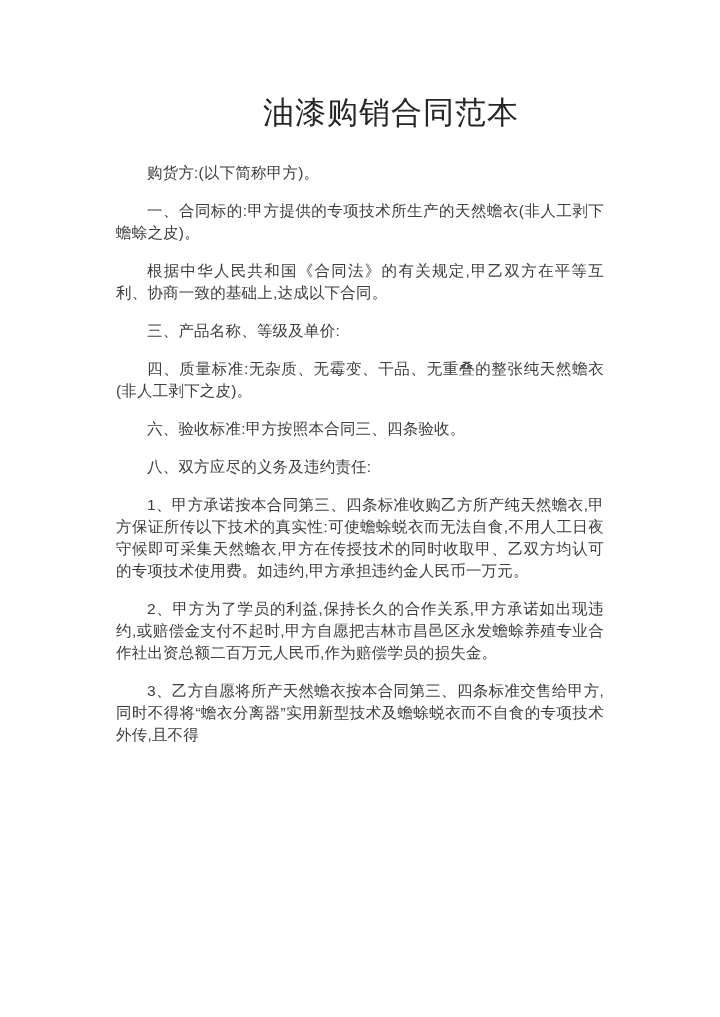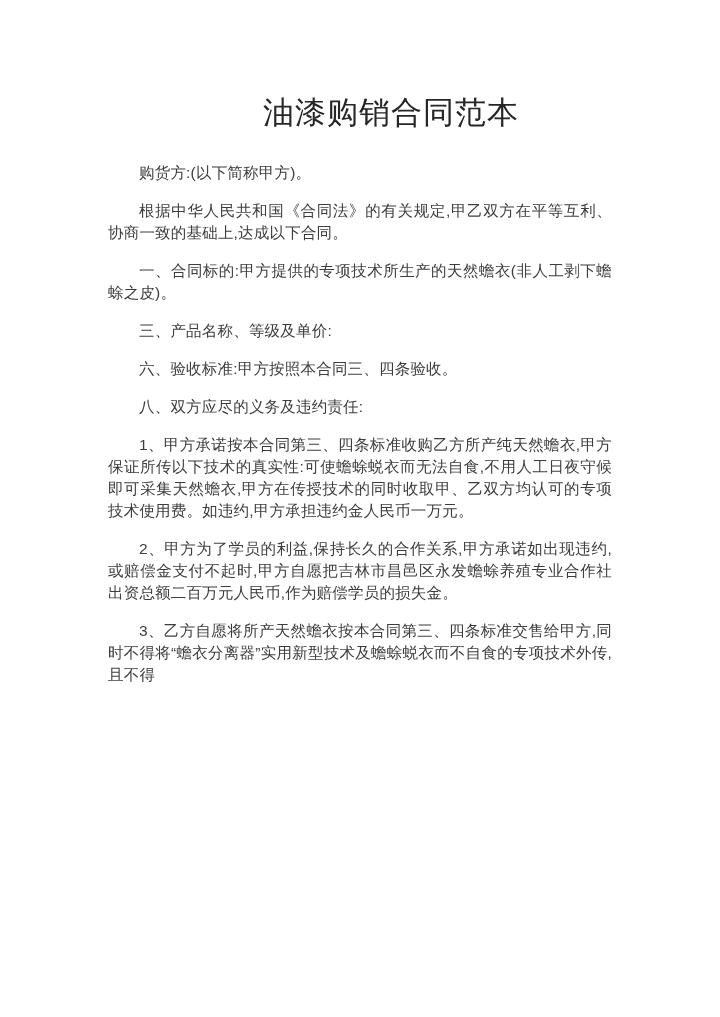--- a/index.html
+++ b/index.html
@@ -26,37 +26,38 @@
       color: #262626;
       text-align: center;
       text-indent: 2em; 
       letter-spacing: 1px;
       margin: 0 0 28px 0;
     }
 
     .para {
       font-size: 15.5px;
       line-height: 22px;
-      margin: 16px 4px;
+      margin: 16px 12px;
       text-align: justify;
       text-indent: 2em;
       letter-spacing: 0.2px;
       word-break: break-all;
     }
   </style>
 </head>
 <body>
 
 <div class="page">
   <h1 class="doc-title">油漆购销合同范本</h1>
 
   <div>
     <p class="para">购货方:(以下简称甲方)。</p>
+    <p class="para">一、合同标的:甲方提供的专项技术所生产的天然蟾衣(非人工剥下蟾蜍之皮)。</p>
     <p class="para">根据中华人民共和国《合同法》的有关规定,甲乙双方在平等互利、协商一致的基础上,达成以下合同。</p>
-    <p class="para">一、合同标的:甲方提供的专项技术所生产的天然蟾衣(非人工剥下蟾蜍之皮)。</p>
     <p class="para">三、产品名称、等级及单价:</p>
+    <p class="para">四、质量标准:无杂质、无霉变、干品、无重叠的整张纯天然蟾衣(非人工剥下之皮)。</p>
     <p class="para">六、验收标准:甲方按照本合同三、四条验收。</p>
     <p class="para">八、双方应尽的义务及违约责任:</p>
     <p class="para">1、甲方承诺按本合同第三、四条标准收购乙方所产纯天然蟾衣,甲方保证所传以下技术的真实性:可使蟾蜍蜕衣而无法自食,不用人工日夜守候即可采集天然蟾衣,甲方在传授技术的同时收取甲、乙双方均认可的专项技术使用费。如违约,甲方承担违约金人民币一万元。</p>
     <p class="para">2、甲方为了学员的利益,保持长久的合作关系,甲方承诺如出现违约,或赔偿金支付不起时,甲方自愿把吉林市昌邑区永发蟾蜍养殖专业合作社出资总额二百万元人民币,作为赔偿学员的损失金。</p>
     <p class="para">3、乙方自愿将所产天然蟾衣按本合同第三、四条标准交售给甲方,同时不得将“蟾衣分离器”实用新型技术及蟾蜍蜕衣而不自食的专项技术外传,且不得</p>
   </div>
 </div>
 
 </body></html>

